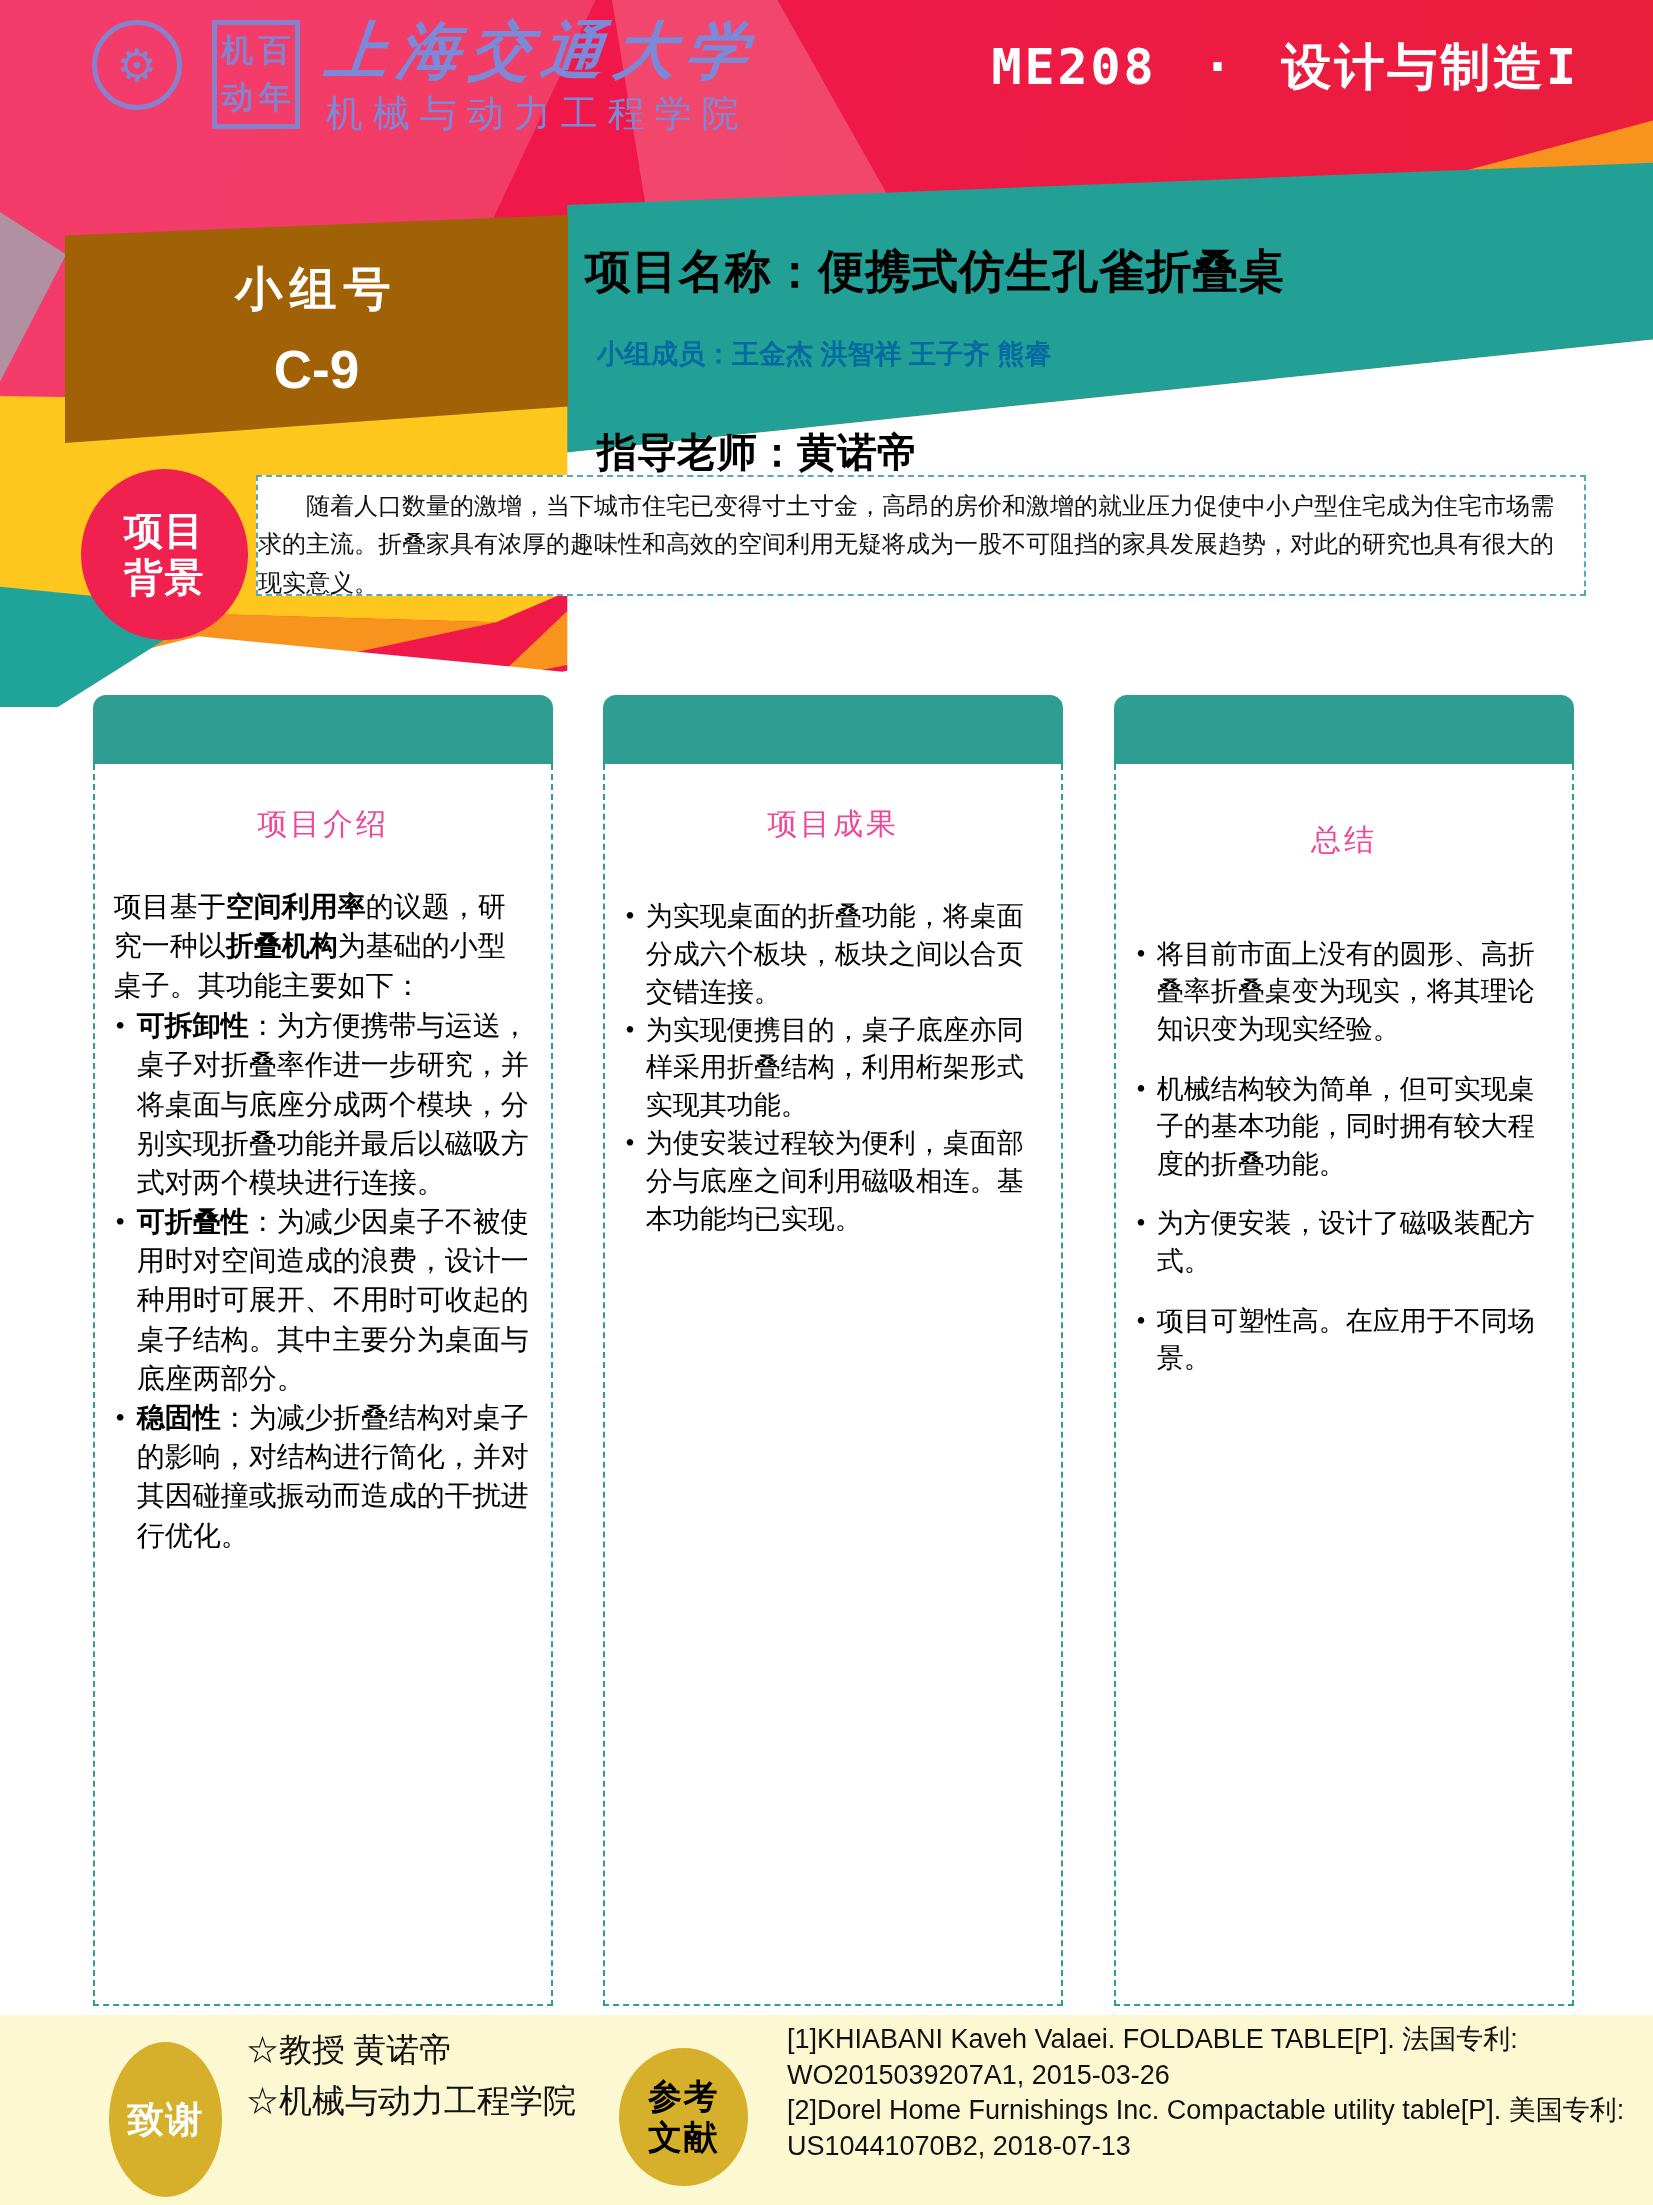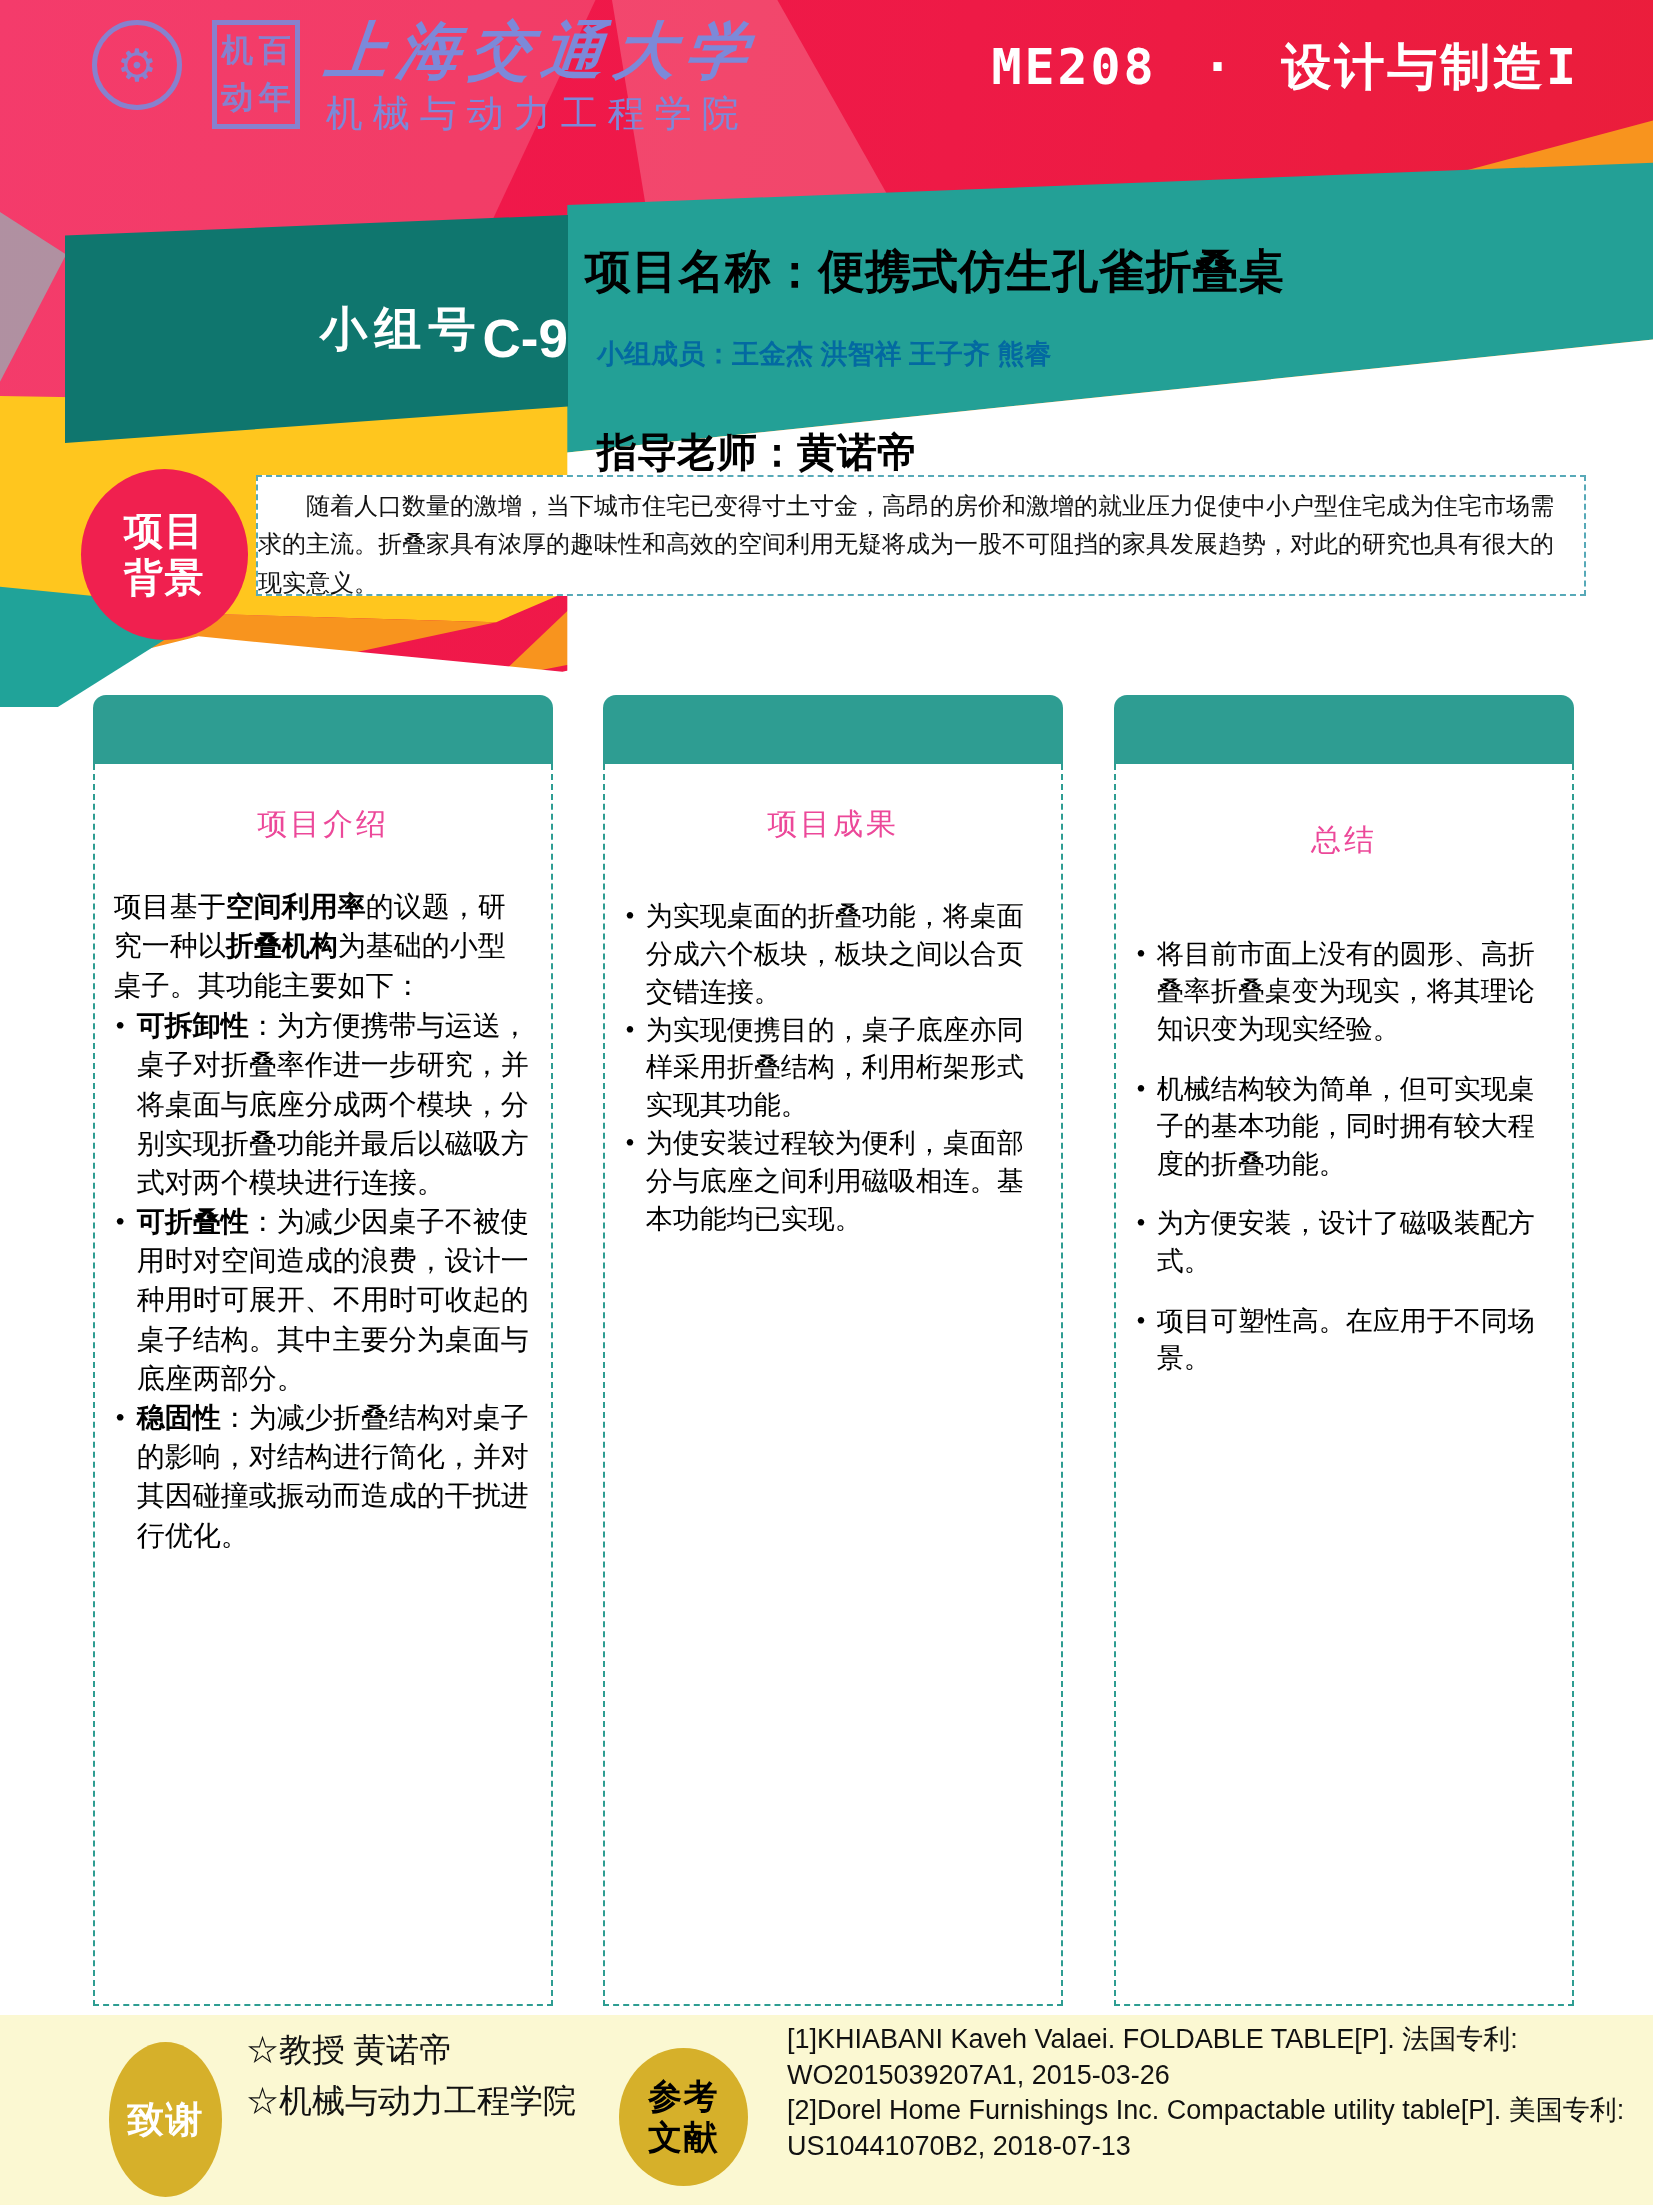--- a/index.html
+++ b/index.html
@@ -26,23 +26,23 @@
   .logo-seal{width:75px;height:93px;border:5px solid #7c89d9;margin-left:30px;opacity:.9;
              display:grid;grid-template-columns:1fr 1fr;align-items:center;justify-items:center;
              font-size:32px;font-weight:bold;font-family:"Liberation Serif",serif;padding:2.9px 1.4px;}
   .logo-txt{margin-left:26px;}
   .uni{font-family:"DejaVu Serif","Liberation Serif",serif;font-style:italic;font-weight:bold;
        font-size:62px;line-height:1.0;letter-spacing:10px;transform:skewX(-6deg);}
   .school{font-family:"Liberation Serif",serif;font-size:37px;letter-spacing:10px;margin-top:7.2px;}
   .course{position:absolute;right:75px;top:34px;color:#ffffff;font-family:"DejaVu Sans Mono",monospace;
           font-weight:bold;font-size:50px;letter-spacing:2.9px;word-spacing:13px;}
   
-  .groupbox{position:absolute;left:65px;top:215px;width:503px;height:228px;background:#0f766e;
-            clip-path:polygon(0 9%,100% 0,100% 84%,0 100%);color:#fff;display:flex;flex-direction:row;
-            align-items:center;justify-content:flex-end;}
+  .groupbox{position:absolute;left:65px;top:215px;width:503px;height:228px;background:#a16207;
+            clip-path:polygon(0 9%,100% 0,100% 84%,0 100%);color:#fff;display:flex;flex-direction:column;
+            align-items:center;justify-content:center;}
   .grouplabel{font-size:47px;font-weight:600;letter-spacing:7.2px;}
   .groupid{font-size:53px;font-weight:800;margin-top:18.7px;}
   
   .proj-title{position:absolute;left:585px;top:241px;font-size:46px;font-weight:900;color:#000;letter-spacing:0.7px;}
   .members{position:absolute;left:597px;top:336px;font-size:27px;font-weight:800;color:#0369a1;}
   .advisor{position:absolute;left:597px;top:425px;font-size:40px;font-weight:800;color:#000;}
   
   .bg-badge{position:absolute;left:81px;top:469px;width:167px;height:171px;border-radius:50%;
             background:#f0204f;color:#fff;display:flex;flex-direction:column;align-items:center;
             justify-content:center;font-size:39px;font-weight:600;line-height:1.18;letter-spacing:1.4px;}

